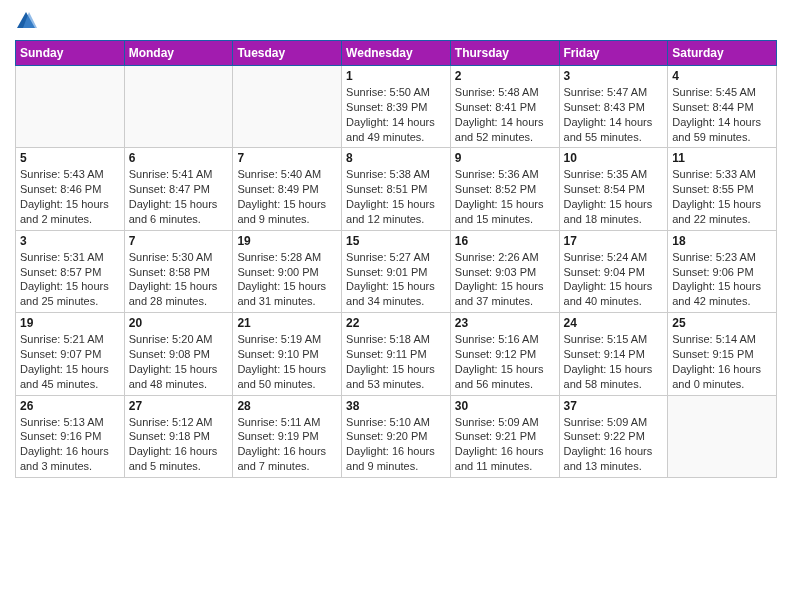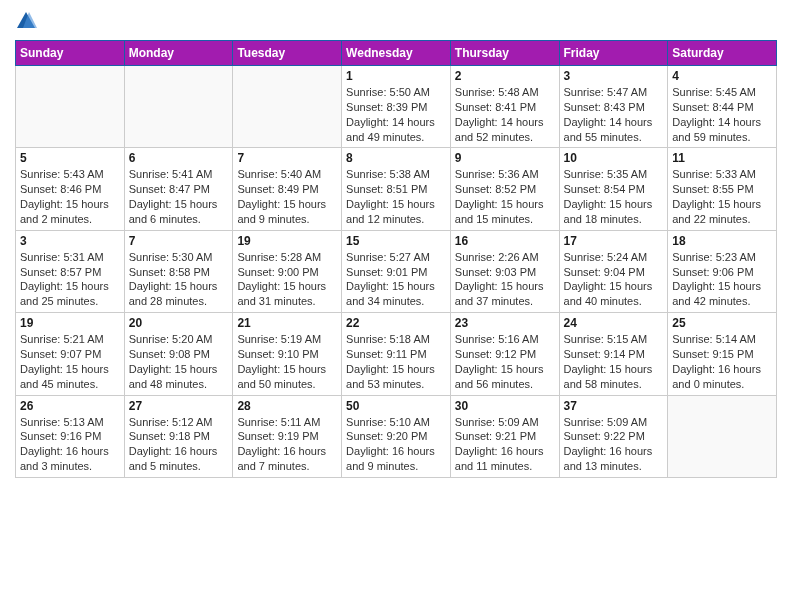--- a/index.html
+++ b/index.html
@@ -324,21 +324,21 @@
 and 5 minutes.</div>
           </td>
           <td>
             <span class="day-num">28</span>
             <div class="day-info">Sunrise: 5:11 AM
 Sunset: 9:19 PM
 Daylight: 16 hours
 and 7 minutes.</div>
           </td>
           <td>
-            <span class="day-num">50</span>
+            <span class="day-num">38</span>
             <div class="day-info">Sunrise: 5:10 AM
 Sunset: 9:20 PM
 Daylight: 16 hours
 and 9 minutes.</div>
           </td>
           <td>
             <span class="day-num">30</span>
             <div class="day-info">Sunrise: 5:09 AM
 Sunset: 9:21 PM
 Daylight: 16 hours

